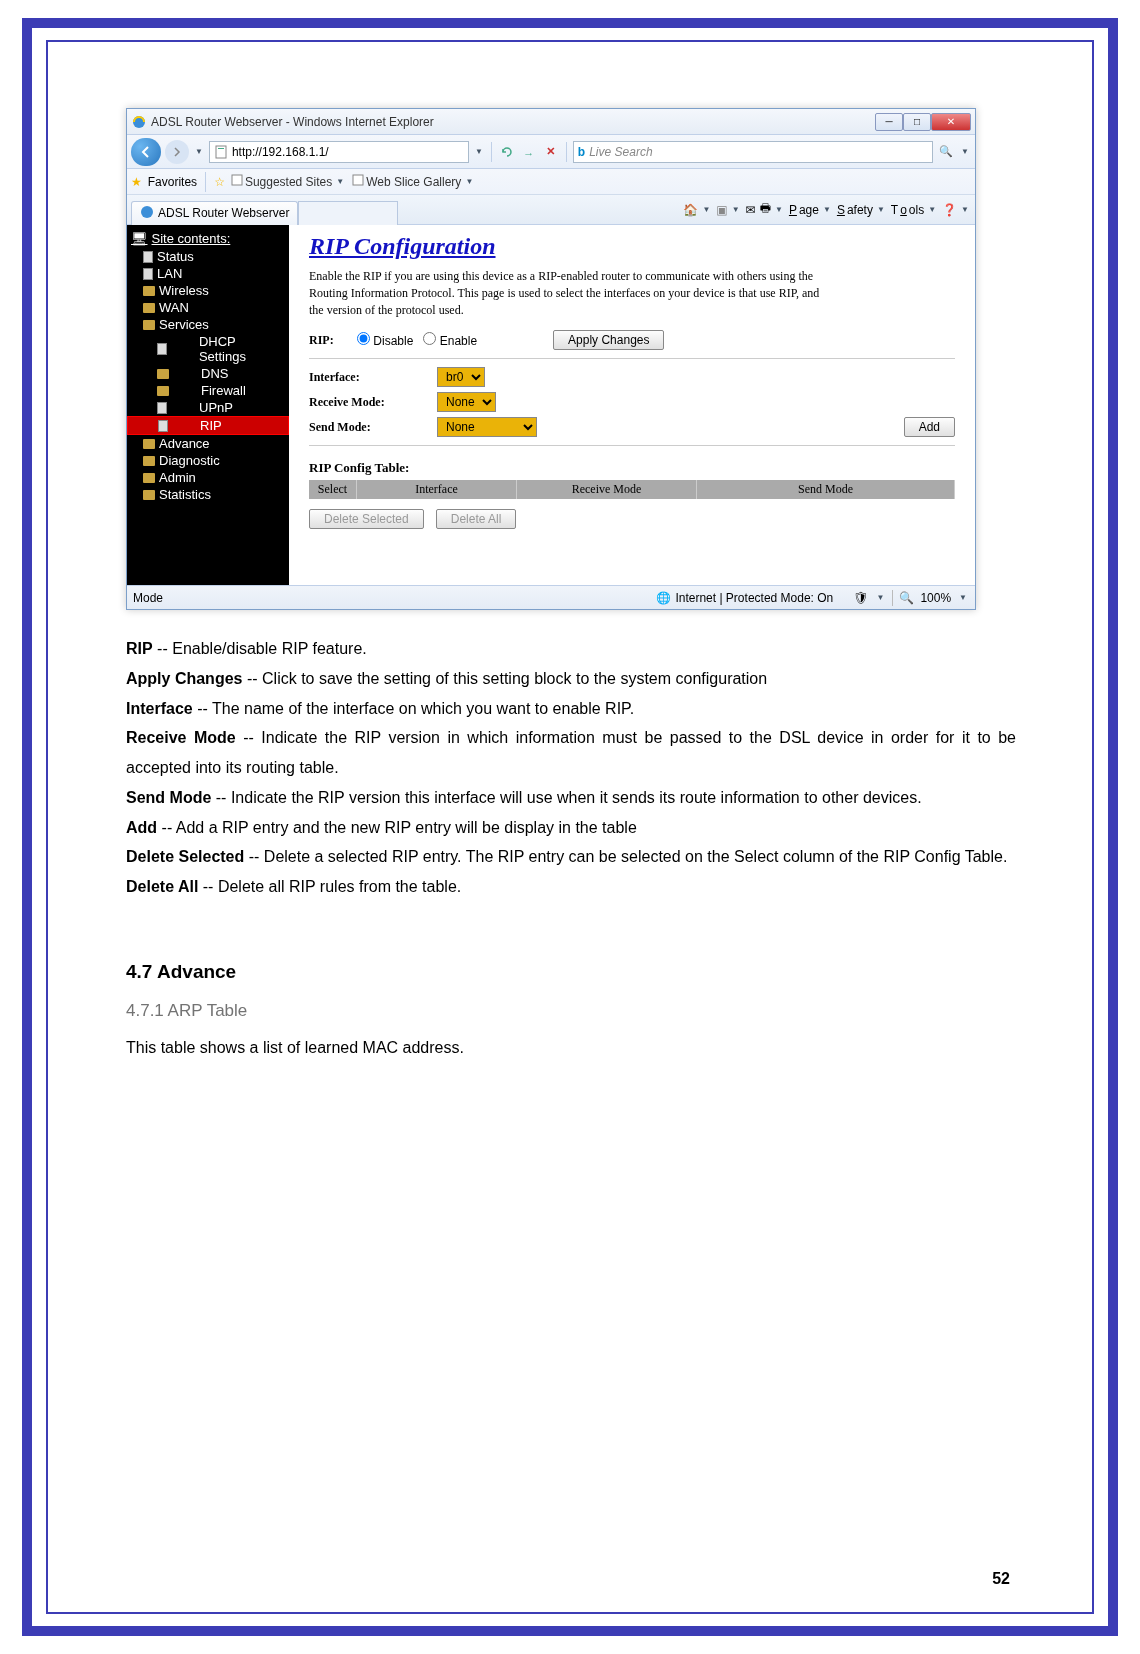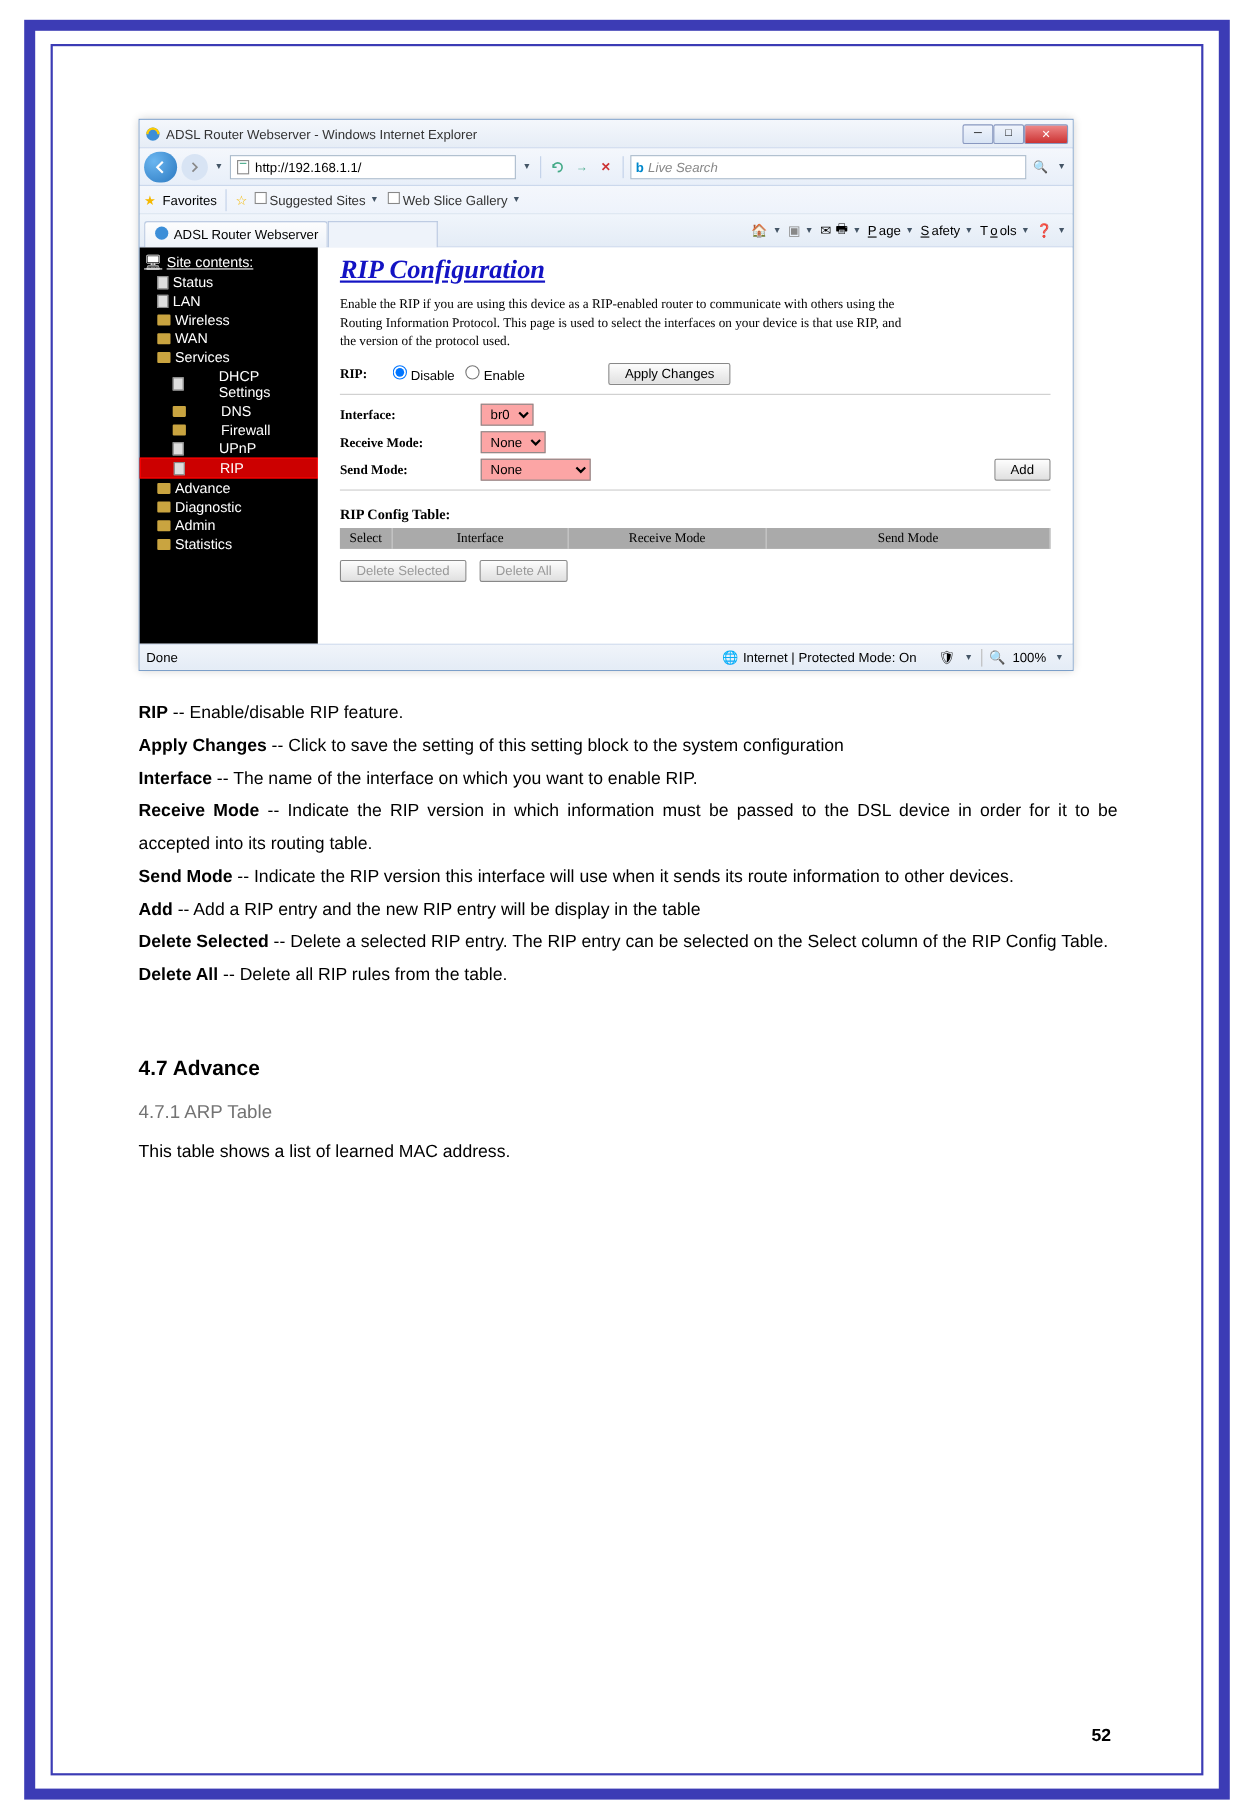--- a/index.html
+++ b/index.html
@@ -51,21 +51,21 @@
 .file-ic { width: 10px; height: 12px; background: #ddd; border: 1px solid #888; display: inline-block; }
 
 .main-pane { flex: 1; background: #fff; padding: 8px 20px; font-size: 12px; color: #000; }
 .rip-title { color: #1313c3; font-family: "Times New Roman", serif; font-size: 24px; font-weight: bold; font-style: italic; text-decoration: underline; margin-bottom: 8px; }
 .rip-desc { font-size: 12px; line-height: 1.4; margin-bottom: 12px; max-width: 520px; font-family: "Times New Roman", serif; }
 .form-row { display: flex; align-items: center; gap: 8px; margin: 5px 0; font-size: 12px; }
 .form-lbl { width: 120px; font-weight: bold; font-family: "Times New Roman", serif; }
 .radio-wrap { display: flex; gap: 10px; align-items: center; }
 .btn { background: linear-gradient(#fdfdfd,#e0e0e0); border: 1px solid #888; padding: 2px 14px; font-size: 12px; border-radius: 2px; }
 .btn:disabled { color: #999; }
-.sel { border: 1px solid #888; background: #fca5a5; font-size: 12px; padding: 1px 4px; }
+.sel { border: 1px solid #888; background: #eab308; font-size: 12px; padding: 1px 4px; }
 .tbl-title { font-weight: bold; margin-top: 14px; font-family: "Times New Roman", serif; font-size: 13px; }
 .tbl { width: 100%; margin-top: 4px; }
 .tbl-hdr { display: flex; background: #aaa; font-size: 12px; font-family: "Times New Roman", serif; }
 .tbl-hdr > div { padding: 2px 4px; border-right: 1px solid #ccc; text-align: center; }
 .th1 { width: 48px; } .th2 { width: 160px; } .th3 { width: 180px; } .th4 { flex: 1; }
 .tbl-btns { margin-top: 10px; display: flex; gap: 12px; }
 
 .status-bar { display: flex; align-items: center; background: linear-gradient(#f0f4fa,#e4ecf6); border-top: 1px solid #c0d0e8; height: 24px; font-size: 12px; padding: 0 6px; }
 .status-left { }
 .status-mid { margin-left: auto; display: flex; align-items: center; gap: 4px; }
@@ -306,21 +306,21 @@
         </div>
       </div>
       <div class="tbl-btns">
         <button class="btn" disabled="">Delete Selected</button>
         <button class="btn" disabled="">Delete All</button>
       </div>
     </div>
   </div>
 
   <div class="status-bar">
-    <span class="status-left">Done</span>
+    <span class="status-left">Mode</span>
     <span class="status-mid">
       <span>🌐</span>
       <span>Internet | Protected Mode: On</span>
     </span>
     <span class="status-right">
       <span>🛡</span>
           <span class="dd-arrow">▼</span>
       <span style="border-left:1px solid #bbb;height:16px;"></span>
       <span style="color:#27c;">🔍</span>
       <span>100%</span>

